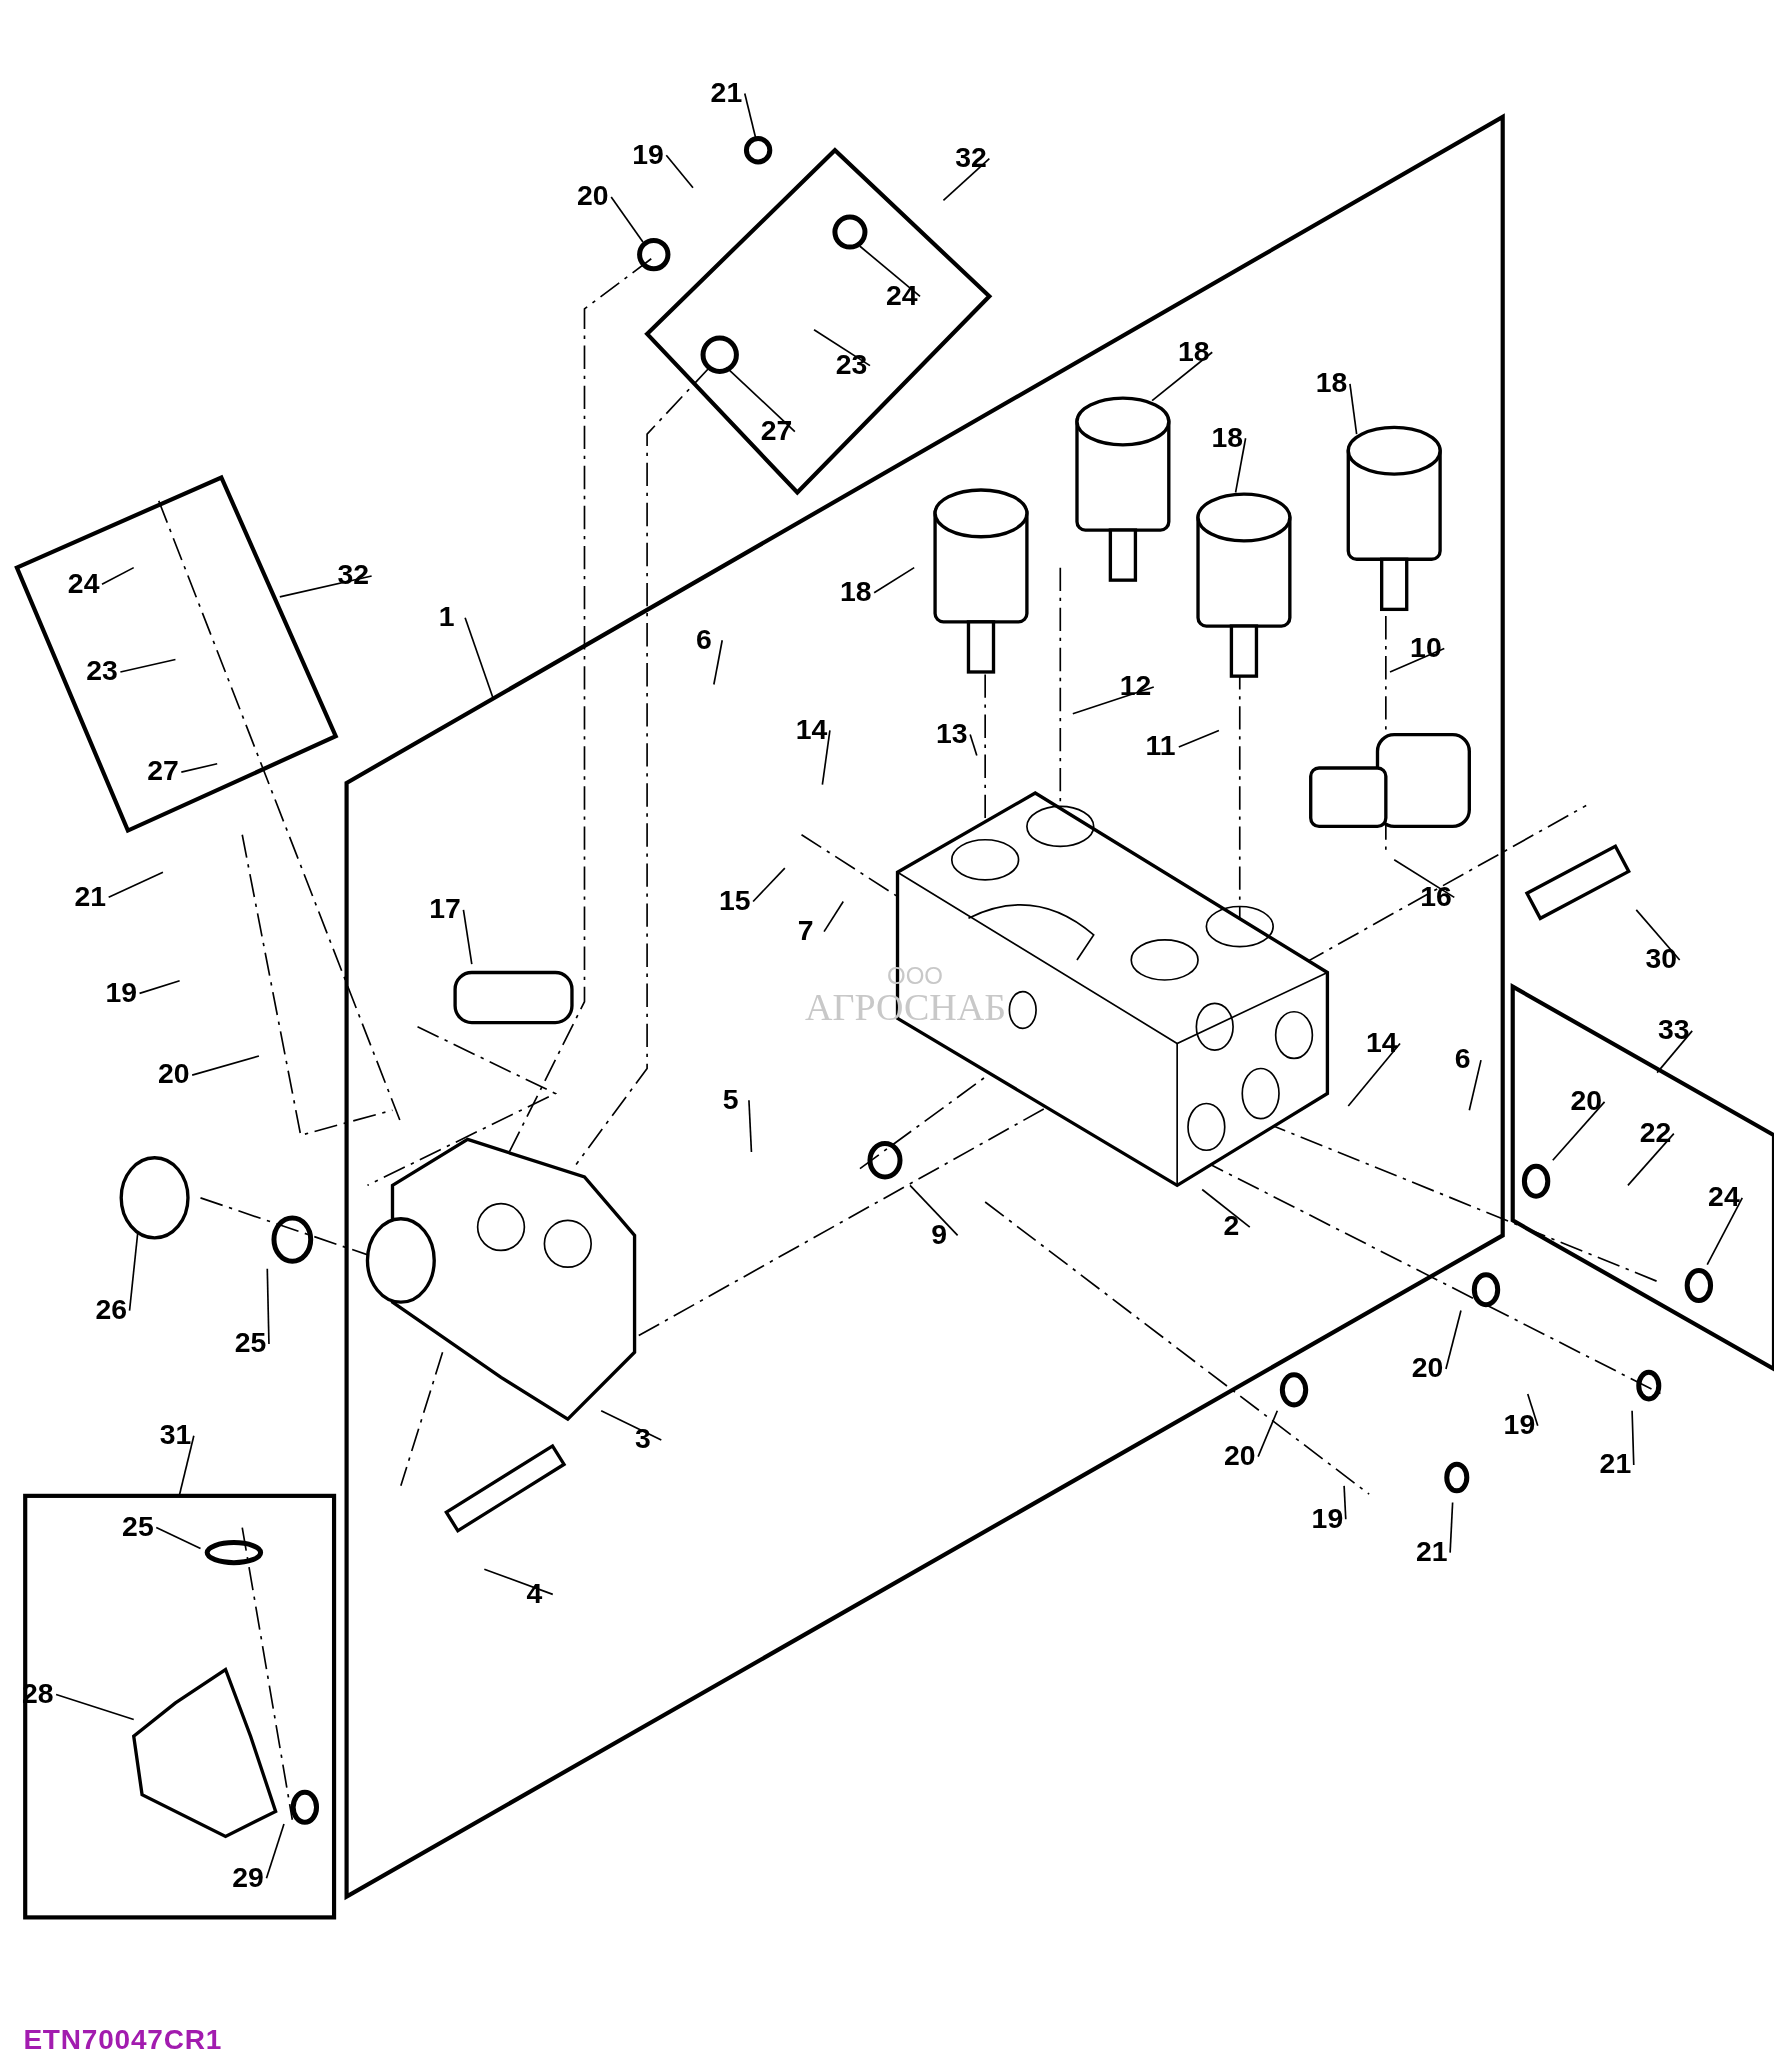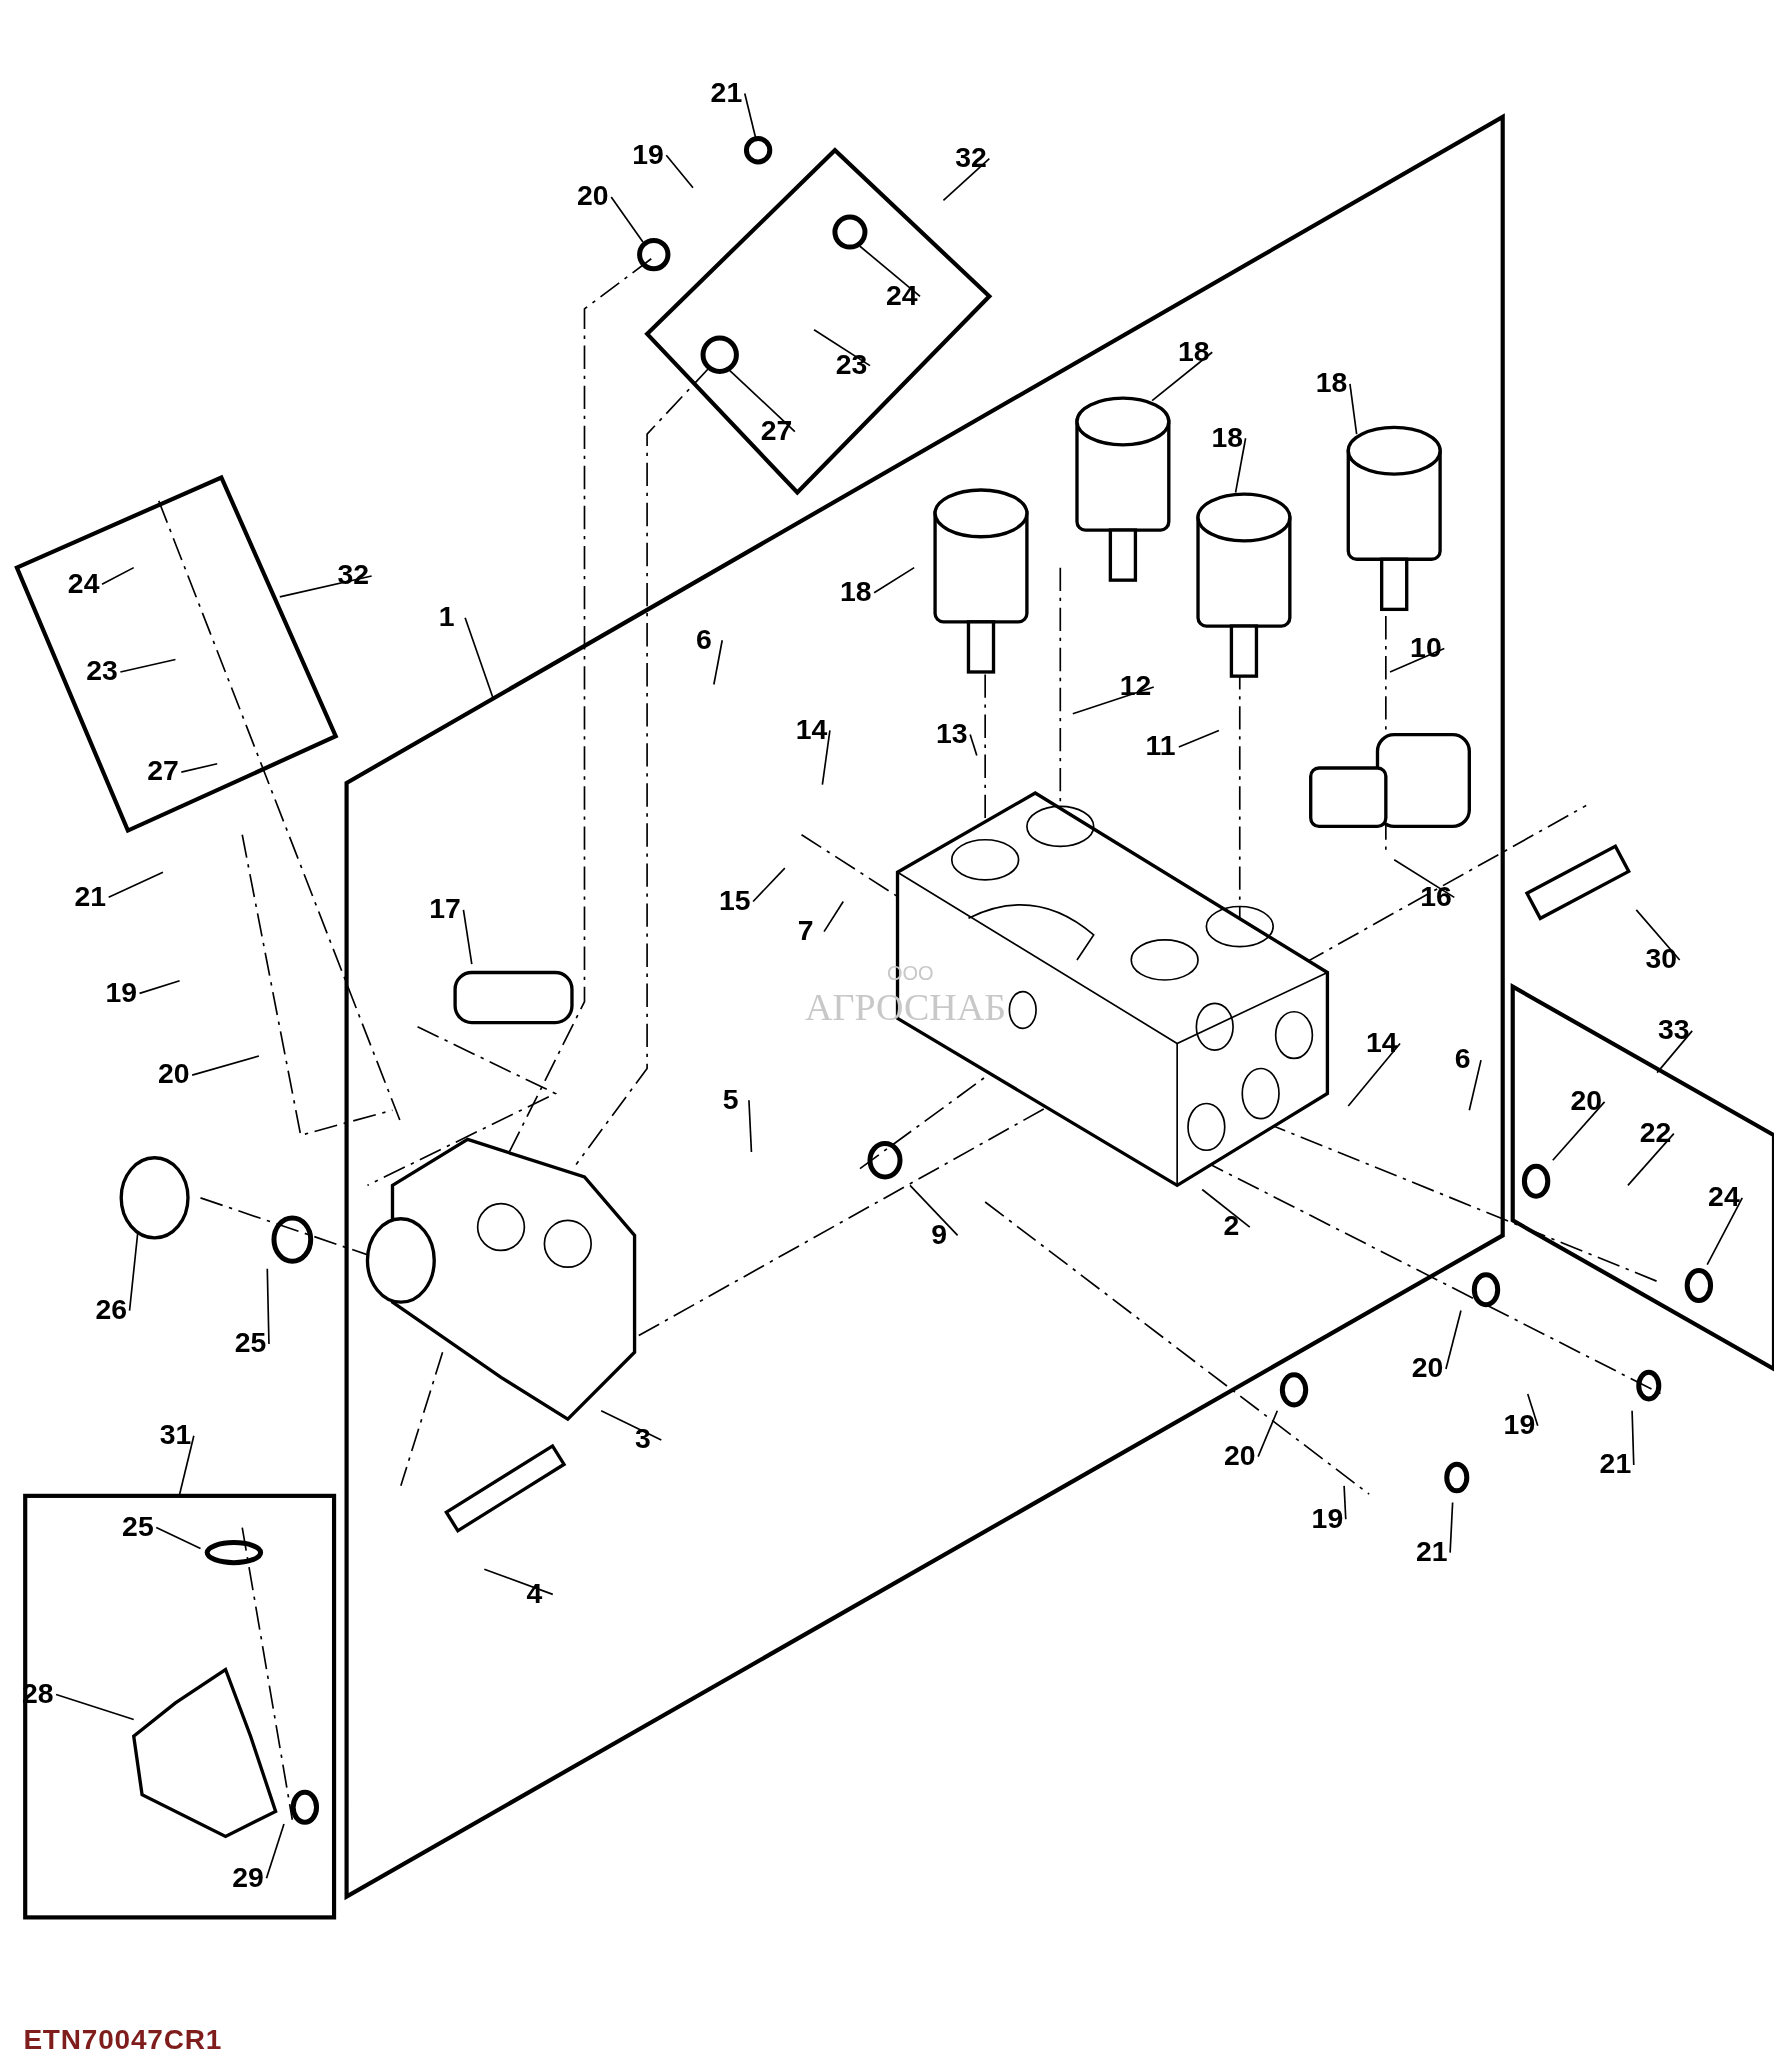--- a/index.html
+++ b/index.html
@@ -5,23 +5,23 @@
   html,body{margin:0;padding:0;background:#ffffff;}
   body{width:1775px;height:2071px;position:relative;overflow:hidden;font-family:"Liberation Sans",sans-serif;}
   #diagram{position:absolute;left:0;top:0;width:1775px;height:2071px;}
   .callout{font-family:"Liberation Sans",sans-serif;font-weight:bold;font-size:34px;fill:#000;}
   .leader{stroke:#000;stroke-width:2;fill:none;}
   .frame{stroke:#000;stroke-width:5;fill:none;}
   .centerline{stroke:#000;stroke-width:2;fill:none;stroke-dasharray:28 8 4 8;}
   .part{stroke:#000;stroke-width:4;fill:#fff;}
   .thin{stroke:#000;stroke-width:2;fill:none;}
   .ring{stroke:#000;stroke-width:6;fill:none;}
-  #figure-id{position:absolute;left:23.4px;top:2024px;font-weight:bold;font-size:28px;letter-spacing:0.8px;color:#7f1d1d;}
+  #figure-id{position:absolute;left:23.4px;top:2024px;font-weight:bold;font-size:28px;letter-spacing:0.8px;color:#a21caf;}
   #watermark{position:absolute;left:793px;top:985px;font-family:"Liberation Serif",serif;font-size:38px;color:#c8c8c8;margin-left:12px;}
-  #watermark-sub{position:absolute;left:887px;top:962px;font-size:20px;color:#c8c8c8;}
+  #watermark-sub{position:absolute;left:887px;top:962px;font-size:24px;color:#c8c8c8;}
 </style>
 </head>
 <body>
 
 <svg id="diagram" viewBox="0 0 2126 2481" xmlns="http://www.w3.org/2000/svg">
 
   <polygon class="frame" points="415,938 1800,140 1800,1480 415,2272"></polygon>
 
   <polygon class="frame" points="775,400 1000,180 1185,355 955,590"></polygon>
 

